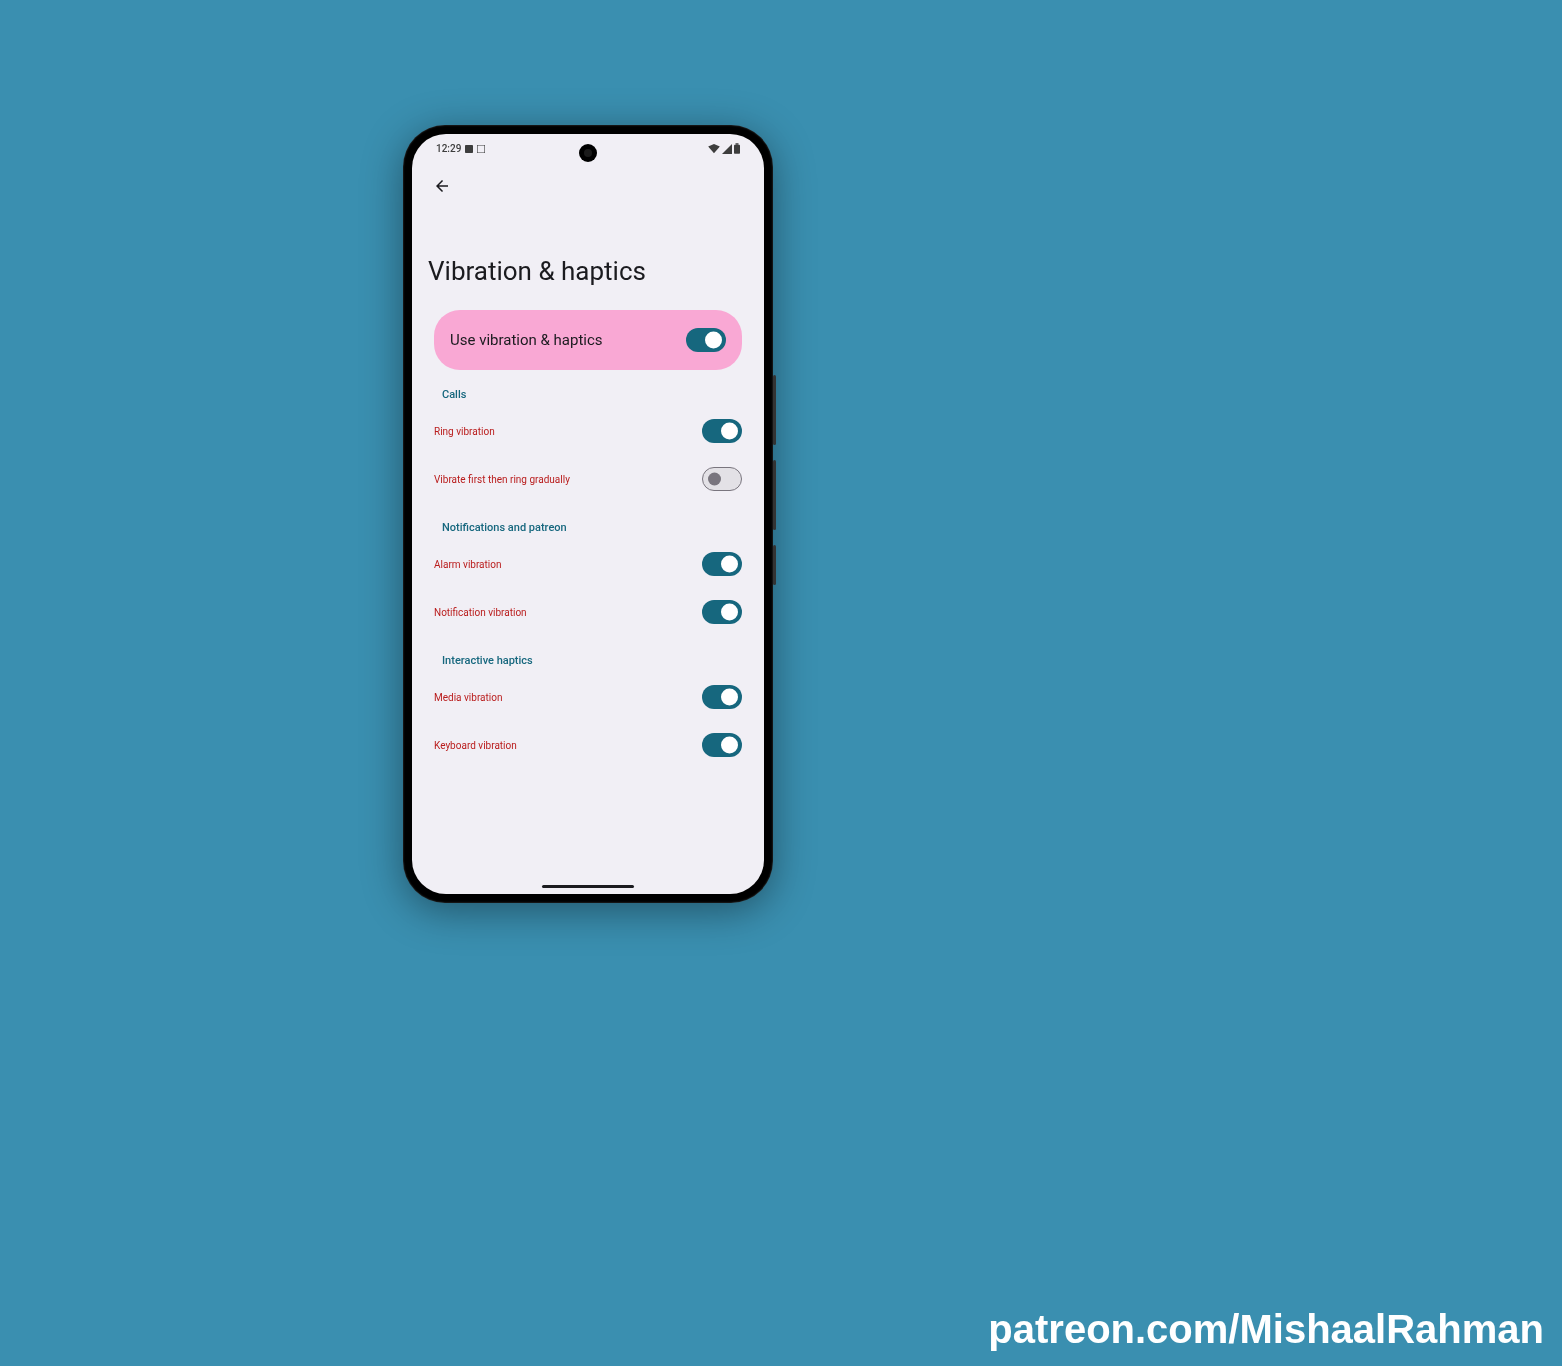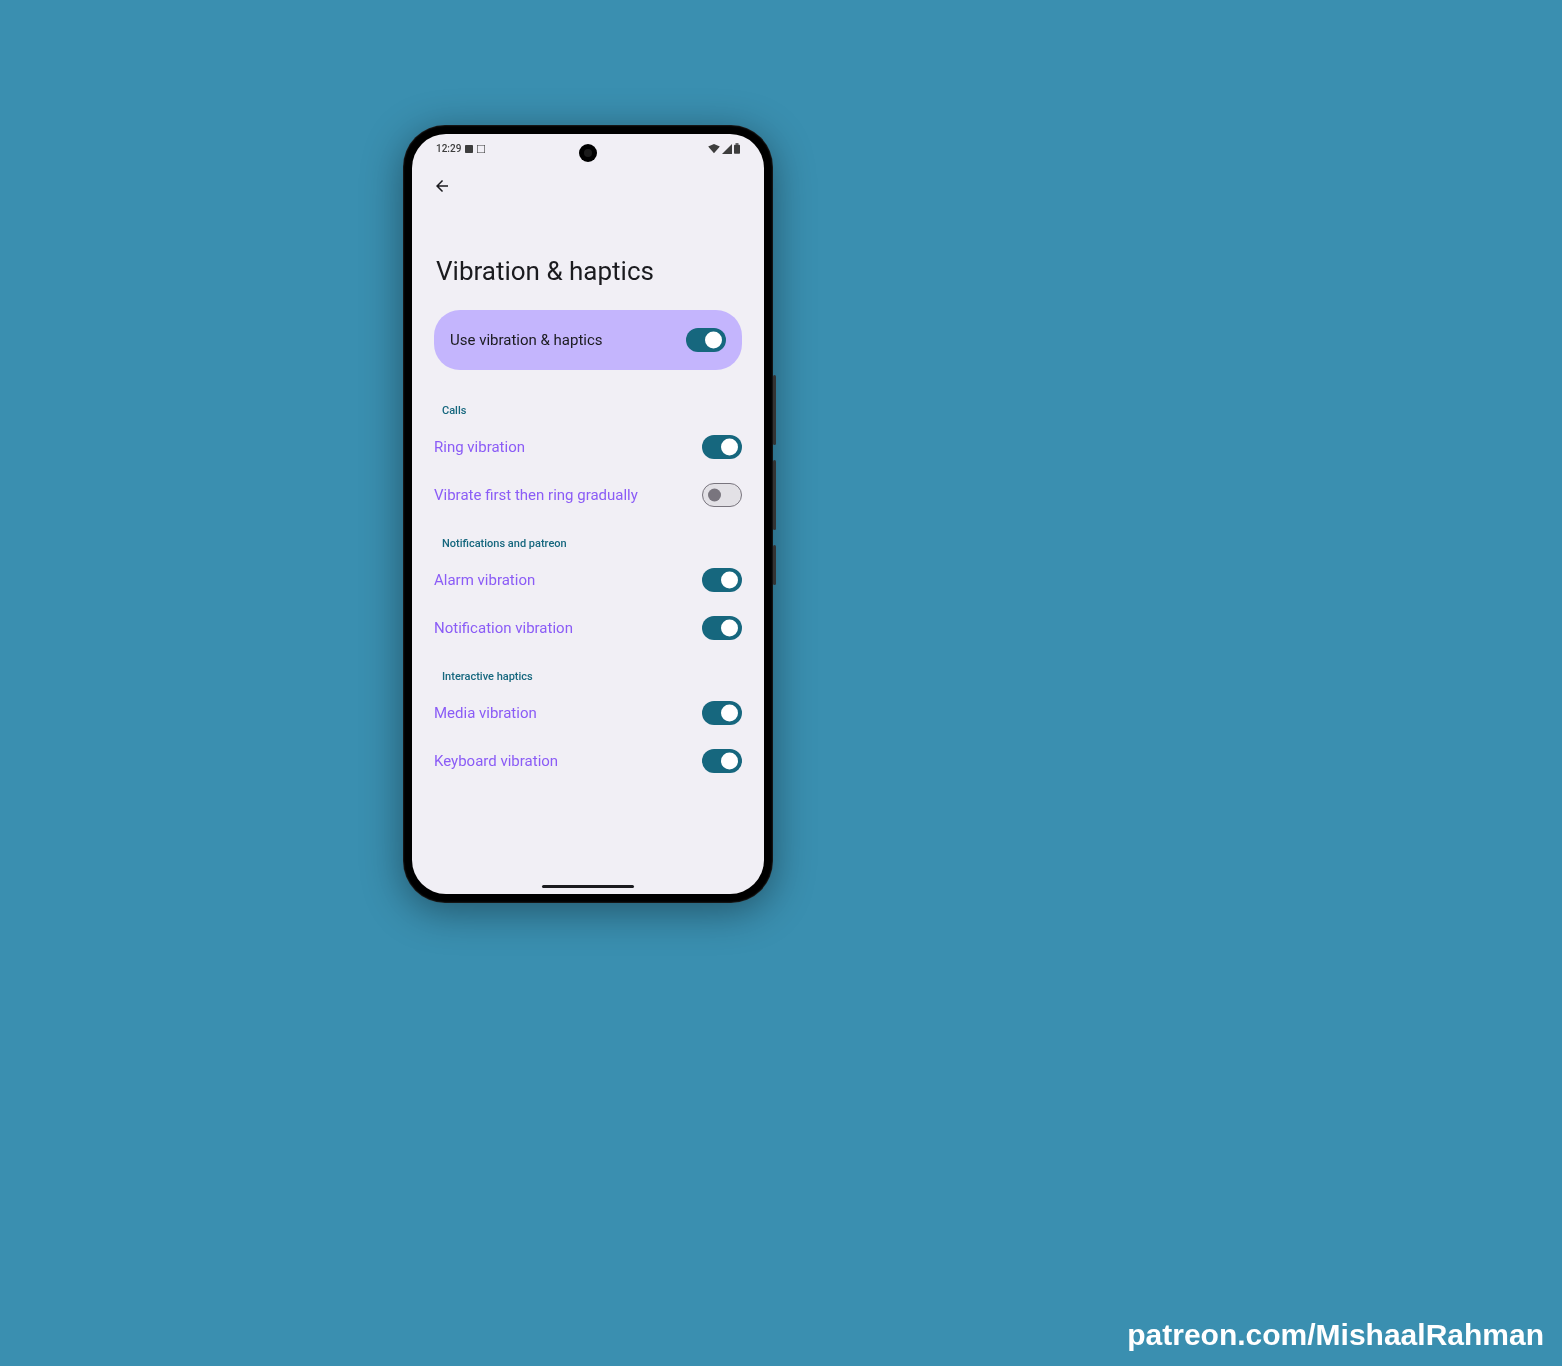--- a/index.html
+++ b/index.html
@@ -97,33 +97,32 @@
       display: flex;
       align-items: center;
       justify-content: center;
       cursor: pointer;
       border-radius: 50%;
     }
     .page-title {
       font-size: 26px;
       font-weight: 400;
       color: #1b1b1f;
-      padding: 52px 24px 24px;
+      padding: 52px 16px 24px;
     }
     .content {
       padding: 0 22px;
     }
     .master-toggle {
-      background: #c4b5fd;
+      background: #f9a8d4;
       border-radius: 26px;
       padding: 18px 16px;
       display: flex;
       align-items: center;
       justify-content: space-between;
-      margin-bottom: 16px;
     }
     .master-toggle-label {
       font-size: 15px;
       color: #1b1b1f;
       font-weight: 400;
     }
     .section-header {
       font-size: 11px;
       color: #16677e;
       font-weight: 500;
@@ -131,22 +130,22 @@
       margin-left: 8px;
     }
     .setting-row {
       display: flex;
       align-items: center;
       justify-content: space-between;
       padding: 12px 0;
       cursor: pointer;
     }
     .setting-label {
-      font-size: 15px;
-      color: #8b5cf6;
+      font-size: 10px;
+      color: #b91c1c;
       font-weight: 400;
     }
     .switch {
       position: relative;
       width: 40px;
       height: 24px;
       border-radius: 12px;
       cursor: pointer;
       flex-shrink: 0;
     }
@@ -182,21 +181,21 @@
       transform: translateX(-50%);
       width: 92px;
       height: 3px;
       background: #1b1b1f;
       border-radius: 2px;
     }
     .watermark {
       position: absolute;
       bottom: 14px;
       right: 18px;
-      font-size: 30px;
+      font-size: 40px;
       font-weight: 700;
       color: #fff;
       font-family: 'Segoe UI', Arial, sans-serif;
     }
   </style>
 </head>
 <body>
 
 <div class="phone-frame">
   <div class="phone-side-btn b1"></div>

